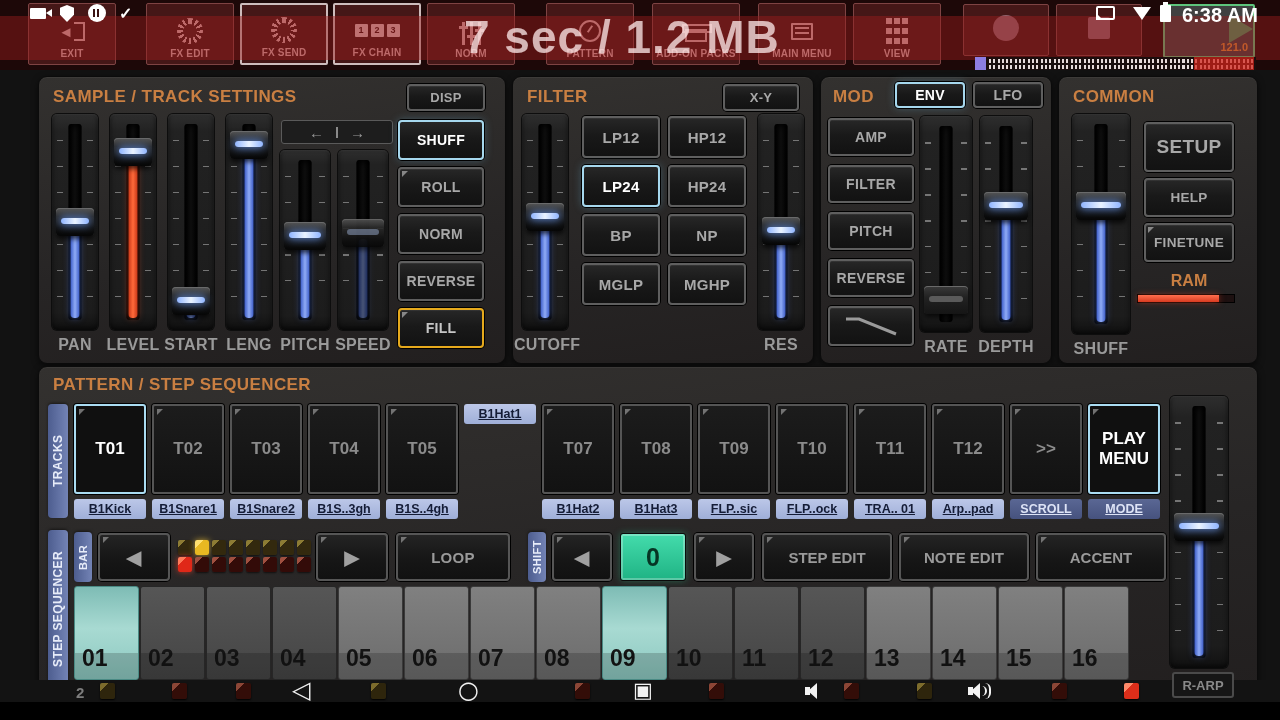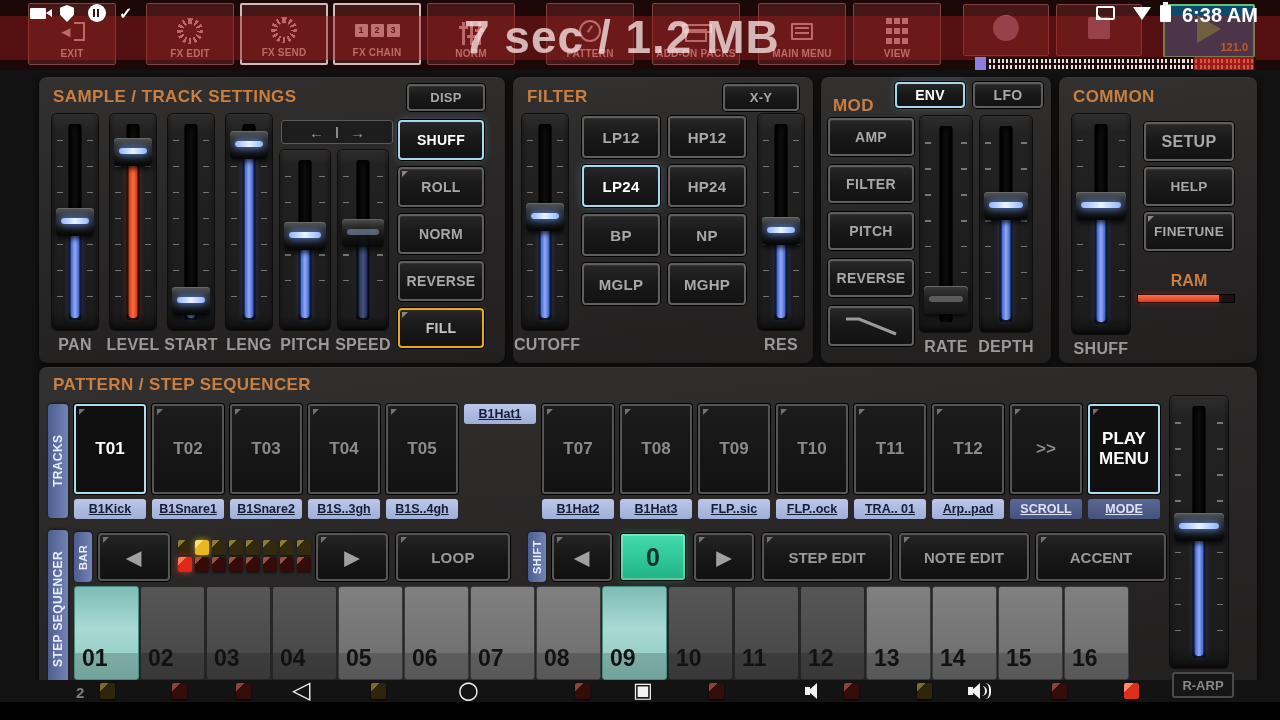--- a/index.html
+++ b/index.html
@@ -27,21 +27,21 @@
   .ic-gauge::after{content:"";position:absolute;left:8px;top:3px;width:2px;height:8px;background:#d9a8a8;transform:rotate(35deg);}
   .ic-box{width:22px;height:13px;border:2px solid #d9a8a8;position:relative;margin-top:8px;}
   .ic-box::before{content:"";position:absolute;left:-5px;top:-7px;width:26px;height:5px;border:2px solid #d9a8a8;}
   .ic-drawer{width:22px;height:17px;border:2px solid #d9a8a8;position:relative;border-radius:1px;}
   .ic-drawer::after{content:"";position:absolute;left:2px;top:2px;right:2px;height:9px;background:repeating-linear-gradient(to bottom,#d9a8a8 0 2px,transparent 2px 5px);}
   .ic-grid{display:grid;grid-template-columns:repeat(3,6px);gap:2px;}
   .ic-grid i{width:6px;height:6px;background:#d9a8a8;}
   .ic-rec{width:26px;height:26px;border-radius:50%;background:#93626c;}
   .ic-stop{width:22px;height:22px;border-radius:2px;background:#93626c;}
   .ic-play{width:0;height:0;border-left:24px solid #4a9660;border-top:14px solid transparent;border-bottom:14px solid transparent;}
-  .tb.playbtn{border:2px solid #5ec47c;background:#0c4a6e;}
+  .tb.playbtn{border:2px solid #5ec47c;background:#404040;align-items:flex-end;}
   .bpm{position:absolute;right:5px;bottom:3px;font:700 11px "Liberation Sans",sans-serif;color:#e08a34;}
   #recband{position:absolute;left:0;top:16px;width:1280px;height:44px;background:rgba(155,28,28,.45);z-index:30;}
   #recbanner{position:absolute;left:464px;top:10px;z-index:40;font:700 46px "Liberation Sans",sans-serif;color:rgba(255,236,236,.75);letter-spacing:1px;white-space:nowrap;}
   .stat{position:absolute;z-index:50;}
   .ic-cam{width:16px;height:11px;background:#fff;border-radius:1px;position:relative;}
   .ic-cam::after{content:"";position:absolute;right:-6px;top:1px;border-right:6px solid #fff;border-top:4px solid transparent;border-bottom:4px solid transparent;}
   .ic-shield{width:14px;height:17px;background:#fff;clip-path:polygon(50% 0,100% 16%,100% 58%,50% 100%,0 58%,0 16%);}
   .ic-media{width:18px;height:18px;border-radius:50%;background:#fff;position:relative;}
   .ic-media::after{content:"";position:absolute;left:5px;top:5px;width:8px;height:8px;background:repeating-linear-gradient(to right,#3a1212 0 2px,transparent 2px 4px);}
   .ic-check{color:#fff;font:700 16px "Liberation Sans",sans-serif;}
@@ -381,21 +381,21 @@
       <div class="btn" style="height:42px;font-size:15px">HP12</div>
       <div class="btn sel-blue" style="height:42px;font-size:15px">LP24</div>
       <div class="btn" style="height:42px;font-size:15px">HP24</div>
       <div class="btn" style="height:42px;font-size:15px">BP</div>
       <div class="btn" style="height:42px;font-size:15px">NP</div>
       <div class="btn" style="height:42px;font-size:15px">MGLP</div>
       <div class="btn" style="height:42px;font-size:15px">MGHP</div>
   </div>
 
   <div class="panel" style="left:820px;top:76px;width:232px;height:288px">
-    <div class="ptitle" style="left:12px;top:19px">MOD</div>
+    <div class="ptitle" style="left:12px;top:10px">MOD</div>
   </div>
   <div style="position:absolute;left:895px;top:82px;display:flex;gap:8px">
     <div class="btn modtab sel-blue">ENV</div>
       <div class="btn modtab">LFO</div>
   </div>
   <div style="position:absolute;left:828px;top:118px;width:86px;display:flex;flex-direction:column;gap:9px">
     <div class="btn" style="height:38px">AMP</div>
       <div class="btn" style="height:38px">FILTER</div>
       <div class="btn" style="height:38px">PITCH</div>
       <div class="btn" style="height:38px">REVERSE</div>
@@ -438,21 +438,21 @@
         <div class="ticks tkl"></div>
         <div class="ticks tkr"></div>
         <div class="sfill"></div>
         <div class="shandle">
           <div class="hline"></div>
         </div>
       </div>
       <div class="slabel">SHUFF</div>
     </div>
   <div style="position:absolute;left:1144px;top:122px;width:90px;display:flex;flex-direction:column;gap:6px">
-    <div class="btn" style="height:39px;font-size:16px">SETUP</div>
+    <div class="btn" style="height:50px;font-size:19px">SETUP</div>
       <div class="btn" style="height:39px;font-size:13.5px">HELP</div>
       <div class="btn notch" style="height:39px;font-size:13.5px">FINETUNE</div>
   </div>
   <div style="position:absolute;left:1144px;top:272px;width:90px;text-align:center;font:700 16px 'Liberation Sans',sans-serif;color:#c97f42">RAM</div>
   <div id="rammeter">
       <div id="ramfill" style="width: 84%;"></div>
     </div>
 
   <div class="panel" style="left:38px;top:366px;width:1220px;height:330px">
     <div class="ptitle" style="left:14px;top:8px">PATTERN / STEP SEQUENCER</div>

